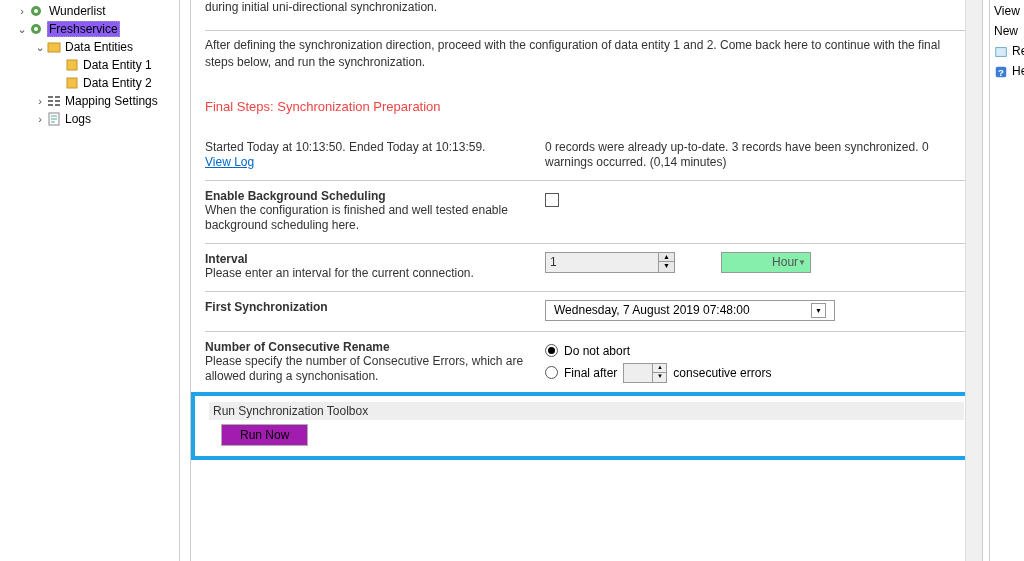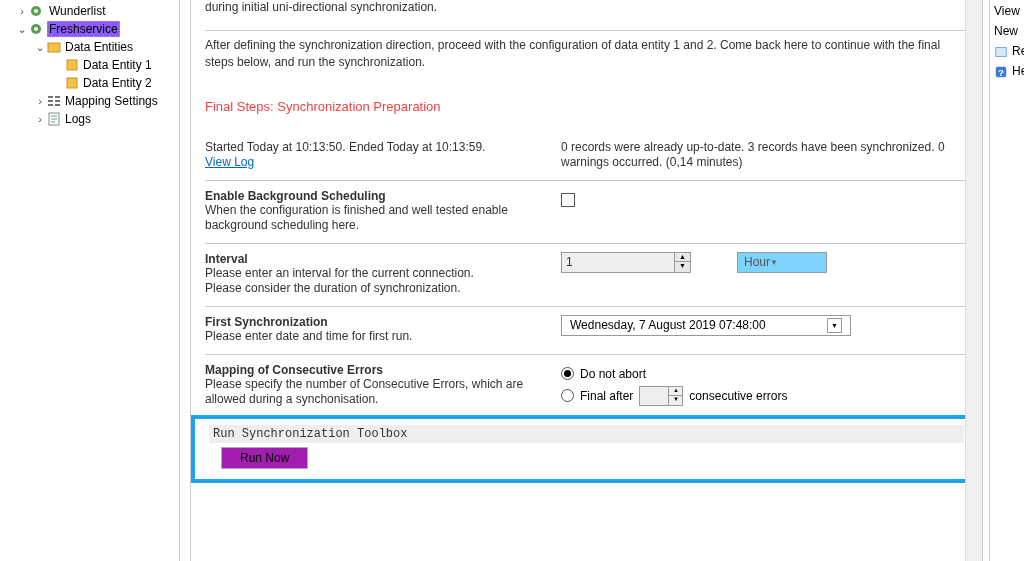--- a/index.html
+++ b/index.html
@@ -68,21 +68,21 @@
       padding: 0 14px 0 14px;
       position: relative;
     }
     .section {
       border-bottom: 1px solid #ccc;
       padding: 8px 0 10px 0;
     }
     .row {
       display: flex;
       align-items: flex-start;
-      gap: 16px;
+      gap: 0;
     }
     .col-l { width: 340px; }
     .col-r { flex: 1; }
     .row-label {
       font-weight: bold;
       font-size: 12px;
       color: #333;
     }
     .row-desc {
       font-size: 12px;
@@ -138,28 +138,28 @@
       text-align: center;
       background: #e8e8e8;
       cursor: pointer;
       user-select: none;
     }
     .spin-btn:first-child { border-bottom: 1px solid #999; }
     .combo {
       display: inline-flex;
       align-items: center;
       border: 1px solid #999;
-      background: #7dd3fc;
+      background: #86efac;
       height: 21px;
       width: 90px;
       padding: 0 4px 0 6px;
       margin-left: 46px;
       font-size: 12px;
       color: #555;
-      justify-content: flex-start;
+      justify-content: flex-end;
     }
     .combo-arrow { font-size: 8px; color: #666; }
     .date-field {
       border: 1px solid #999;
       background: #fff;
       height: 21px;
       width: 290px;
       padding: 0 8px;
       font-size: 12px;
       display: flex;
@@ -199,21 +199,20 @@
       border: 4px solid #1fa3e8;
       margin: 4px -14px 0 -14px;
       padding: 6px 14px 10px 14px;
     }
     .run-heading {
       font-size: 12px;
       color: #333;
       background: #eee;
       padding: 2px 4px;
       margin-bottom: 4px;
-      font-family: Liberation Mono, monospace;
     }
     .win-button {
       background: #a21caf;
       border: 1px solid #adadad;
       padding: 3px 18px;
       font-size: 12px;
       margin-left: 12px;
       cursor: pointer;
     }
     
@@ -355,21 +354,20 @@
           <div class="checkbox"></div>
         </div>
       </div>
     </div>
 
     <div class="section">
       <div class="row">
         <div class="col-l">
           <div class="row-label">Interval</div>
           <div class="row-desc">Please enter an interval for the current connection.</div>
-          <div class="row-desc">Please consider the duration of synchronization.</div>
         </div>
         <div class="col-r" style="display:flex; align-items:center">
           <div class="spinner-field">
             <input class="spinner-input" value="1" style="">
             <div class="spinner-buttons">
               <div class="spin-btn">▲</div>
               <div class="spin-btn">▼</div>
             </div>
           </div>
           <div class="combo">
@@ -377,35 +375,34 @@
             <span class="combo-arrow">▼</span>
           </div>
         </div>
       </div>
     </div>
 
     <div class="section">
       <div class="row">
         <div class="col-l">
           <div class="row-label">First Synchronization</div>
-          <div class="row-desc">Please enter date and time for first run.</div>
         </div>
         <div class="col-r">
           <div class="date-field">
             <span>Wednesday,   7    August    2019 07:48:00</span>
             <span class="date-drop">▼</span>
           </div>
         </div>
       </div>
     </div>
 
     <div class="section" style="border-bottom:none; padding-bottom:4px">
       <div class="row">
         <div class="col-l">
-          <div class="row-label">Mapping of Consecutive Errors</div>
+          <div class="row-label">Number of Consecutive Rename</div>
           <div class="row-desc">Please specify the number of Consecutive Errors, which are allowed during a synchonisation.</div>
         </div>
         <div class="col-r">
           <div class="radio-row">
             <span class="radio checked"></span>
             <span>Do not abort</span>
           </div>
           <div class="radio-row">
             <span class="radio"></span>
             <span>Final after</span>

